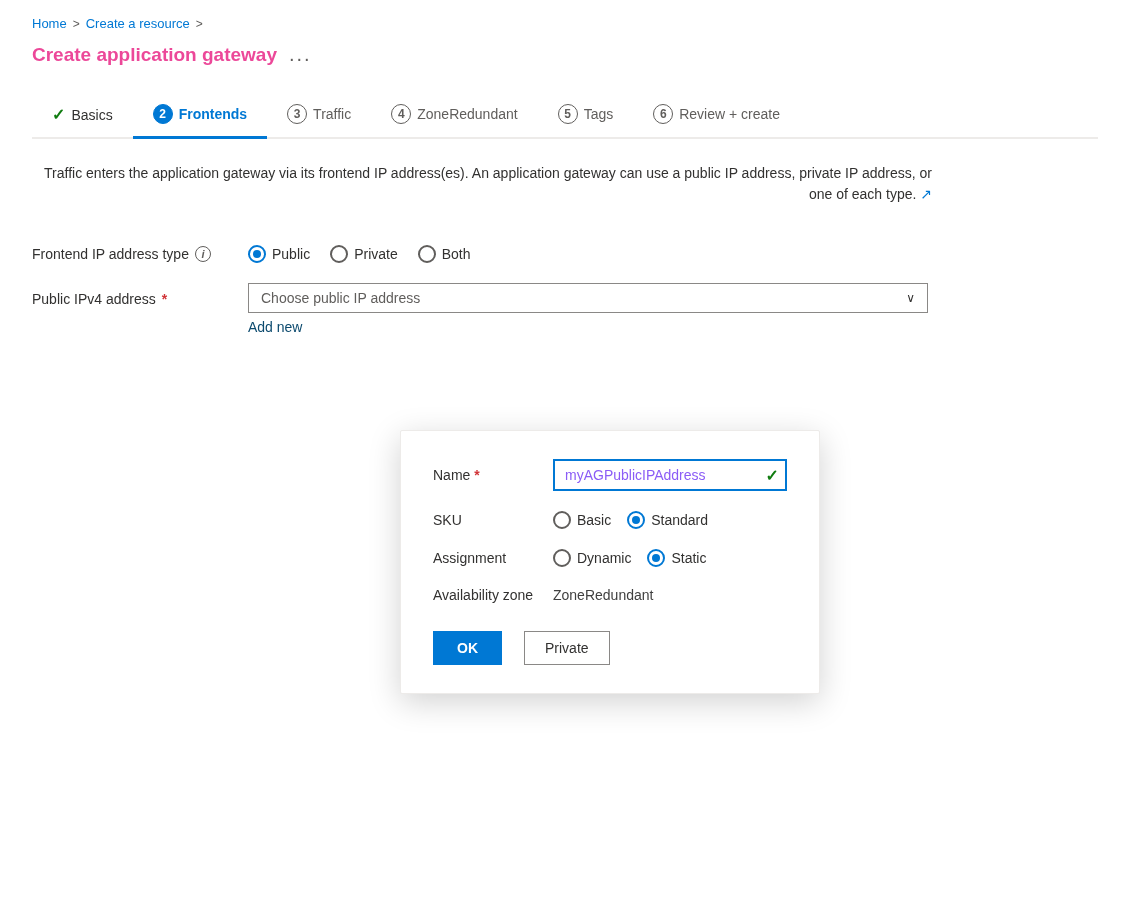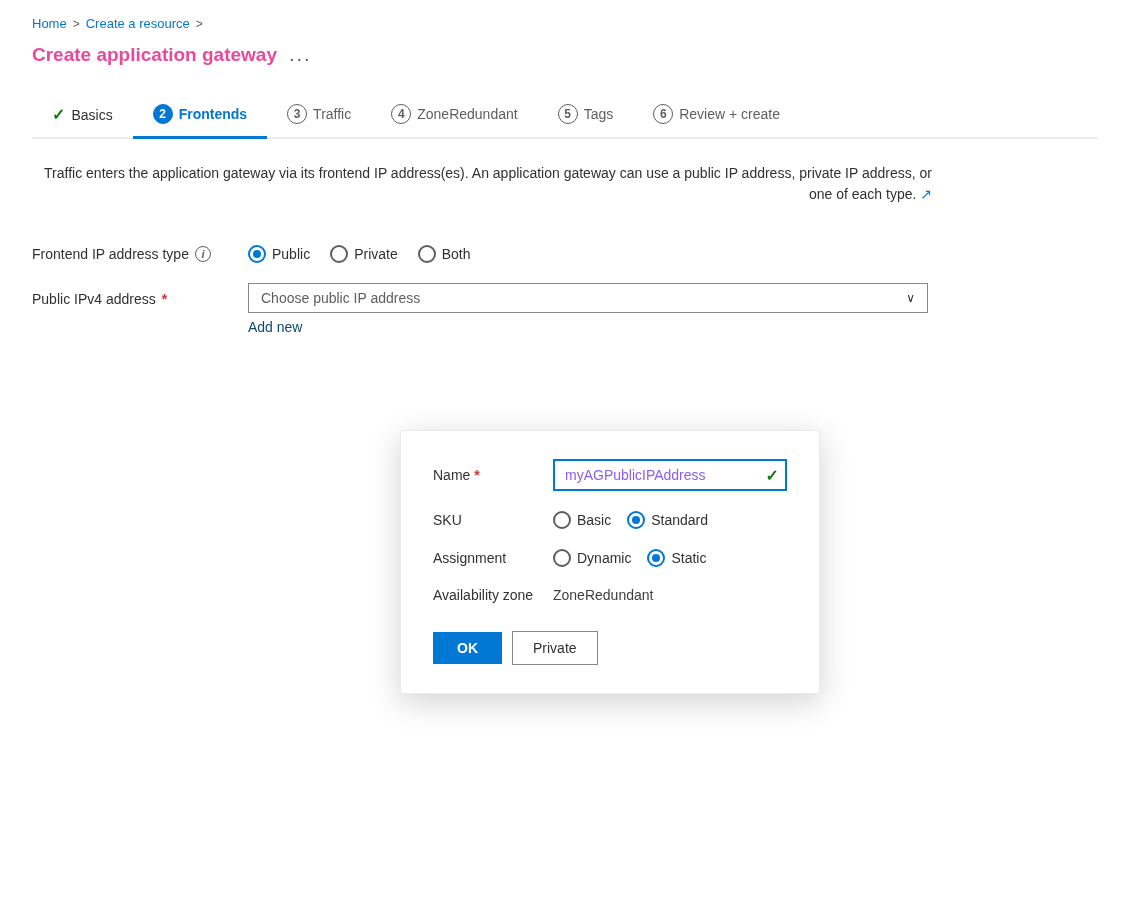--- a/index.html
+++ b/index.html
@@ -289,23 +289,22 @@
       height: 8px;
       border-radius: 50%;
       background: #0078d4;
     }
     .dialog-value-text {
       font-size: 14px;
       color: #404040;
     }
     .dialog-actions {
       display: flex;
-      gap: 10px;
+      gap: 22px;
       margin-top: 28px;
-      align-items: center;
     }
     .btn-primary {
       background: #0078d4;
       color: #fff;
       border: none;
       padding: 8px 24px;
       font-size: 14px;
       cursor: pointer;
       font-weight: 600;
     }

